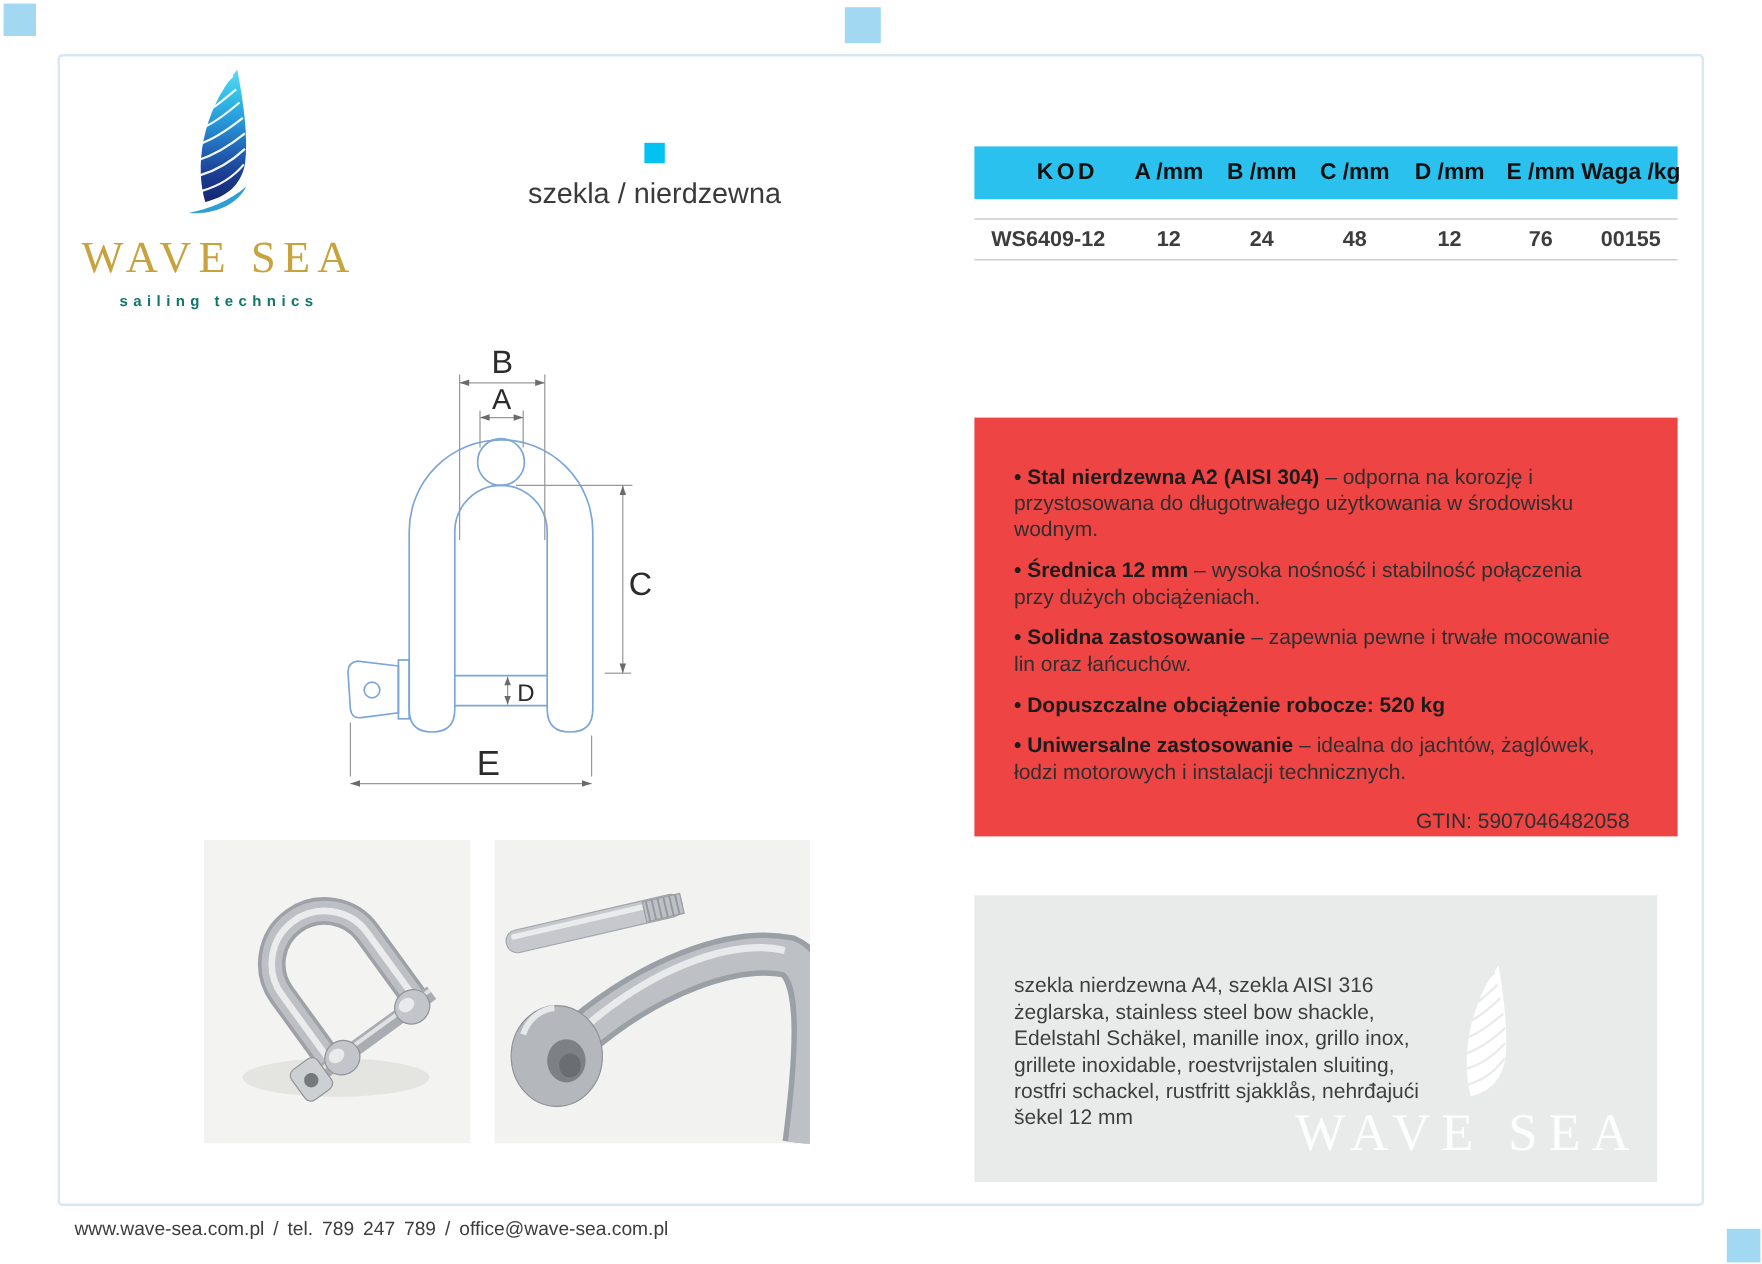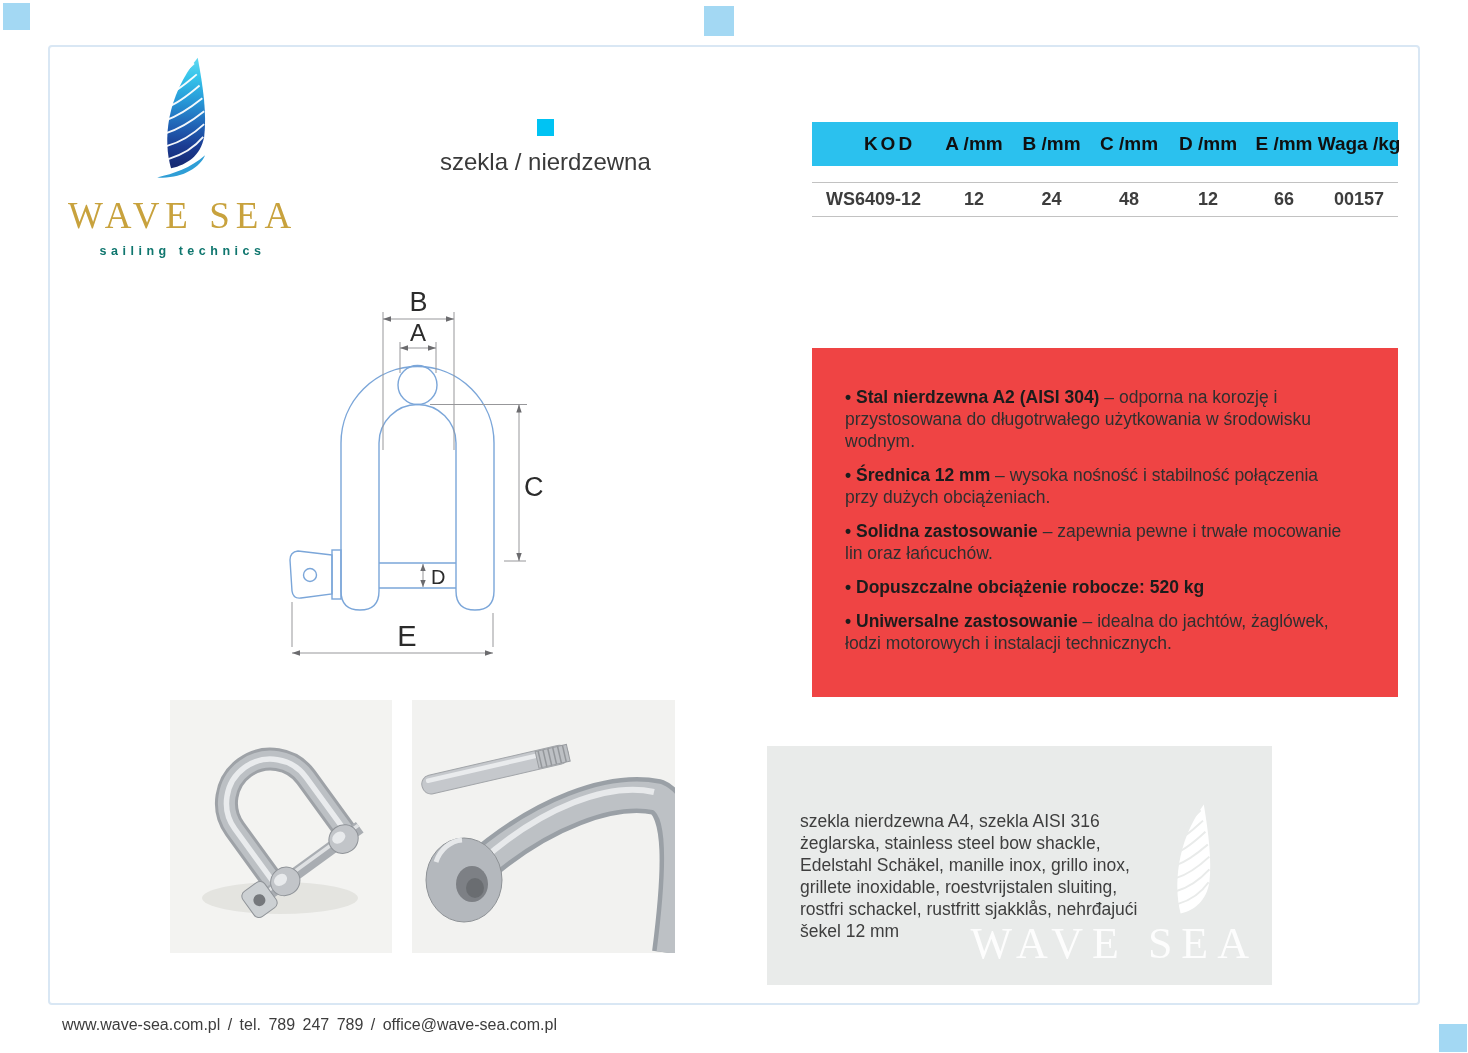--- a/index.html
+++ b/index.html
@@ -45,21 +45,21 @@
   .photo2{left:412px;width:263px;}
 
   
   .info-box{position:absolute;left:812px;top:348px;width:586px;height:349px;
             background:#ef4444;box-sizing:border-box;padding:38px 55px 0 33px;}
   .feature{font-size:17.5px;line-height:22px;margin:0 0 12px 0;color:#2f2f2f;}
   .feature b{color:#1c1c1c;}
   .gtin{margin-top:20px;margin-right:-15px;text-align:right;font-size:17.5px;color:#2f2f2f;}
 
   
-  .kw-box{position:absolute;left:767px;top:746px;width:505px;height:239px;
+  .kw-box{position:absolute;left:812px;top:746px;width:569px;height:239px;
           background:#e9ebea;box-sizing:border-box;}
   .kw-text{position:absolute;left:33px;top:64px;width:345px;
            font-size:17.5px;line-height:22px;color:#3e3e3e;}
   .wm-sail{position:absolute;left:392px;top:46px;}
   .wm-title{position:absolute;right:14px;bottom:16px;font-family:"Liberation Serif",serif;
             font-size:44px;letter-spacing:9px;color:#fdfdfd;white-space:nowrap;}
 
   
   .footer{position:absolute;left:62px;top:1016px;font-size:16px;color:#3d3d3d;word-spacing:3px;}
 </style>
@@ -115,22 +115,22 @@
       <div class="cell">D /mm</div>
       <div class="cell">E /mm</div>
       <div class="cell">Waga /kg</div>
     </div>
     <div class="spec-grid spec-row">
       <div class="cell">WS6409-12</div>
       <div class="cell">12</div>
       <div class="cell">24</div>
       <div class="cell">48</div>
       <div class="cell">12</div>
-      <div class="cell">66</div>
-      <div class="cell">00157</div>
+      <div class="cell">76</div>
+      <div class="cell">00155</div>
     </div>
   </div>
 
   <div class="drawing">
     <svg width="300" height="390" viewBox="0 0 300 390">
 
       <g stroke="#7ba6d9" stroke-width="1.4" fill="none">
         <path d="M 71,163 A 76.5,76.5 0 0 1 224,163 L 224,311 Q 224,330 205,330 Q 186,330 186,311 L 186,163 A 38.5,38.5 0 0 0 109,163 L 109,311 Q 109,330 90,330 Q 71,330 71,311 Z"></path>
         <circle cx="147.5" cy="105" r="19.5"></circle>
         <path d="M 109,283 L 186,283 M 109,308 L 186,308"></path>
@@ -218,20 +218,21 @@
       <path d="M 24,162 A 30,34 0 0 1 50,140" stroke="#e6e8ea" stroke-width="5" fill="none"></path>
     </svg>
   </div>
 
   <div class="info-box">
     <p class="feature"><b>• Stal nierdzewna A2 (AISI 304)</b><span> – odporna na korozję i przystosowana do długotrwałego użytkowania w środowisku wodnym.</span></p>
     <p class="feature"><b>• Średnica 12 mm</b><span> – wysoka nośność i stabilność połączenia przy dużych obciążeniach.</span></p>
     <p class="feature"><b>• Solidna zastosowanie</b><span> – zapewnia pewne i trwałe mocowanie lin oraz łańcuchów.</span></p>
     <p class="feature"><b>• Dopuszczalne obciążenie robocze: 520 kg</b><span></span></p>
     <p class="feature"><b>• Uniwersalne zastosowanie</b><span> – idealna do jachtów, żaglówek, łodzi motorowych i instalacji technicznych.</span></p>
+    <div class="gtin">GTIN: 5907046482058</div>
   </div>
 
   <div class="kw-box">
     <div class="kw-text">szekla nierdzewna A4, szekla AISI 316 żeglarska, stainless steel bow shackle, Edelstahl Schäkel, manille inox, grillo inox, grillete inoxidable, roestvrijstalen sluiting, rostfri schackel, rustfritt sjakklås, nehrđajući šekel 12 mm</div>
     <svg class="wm-sail" width="64" height="142" viewBox="0 0 80 150">
       <path d="M 27,138 C 18,104 22,48 56,2 C 62,38 66,72 63,99 C 59,122 45,134 27,138 Z" fill="#ffffff"></path>
       <g stroke="#e9ebea" stroke-width="2.4" fill="none">
         <path d="M 24,126 C 38,122 52,113 62,99"></path>
         <path d="M 22,110 C 36,106 50,97 63,83"></path>
         <path d="M 21,94 C 34,90 48,81 63,67"></path>

